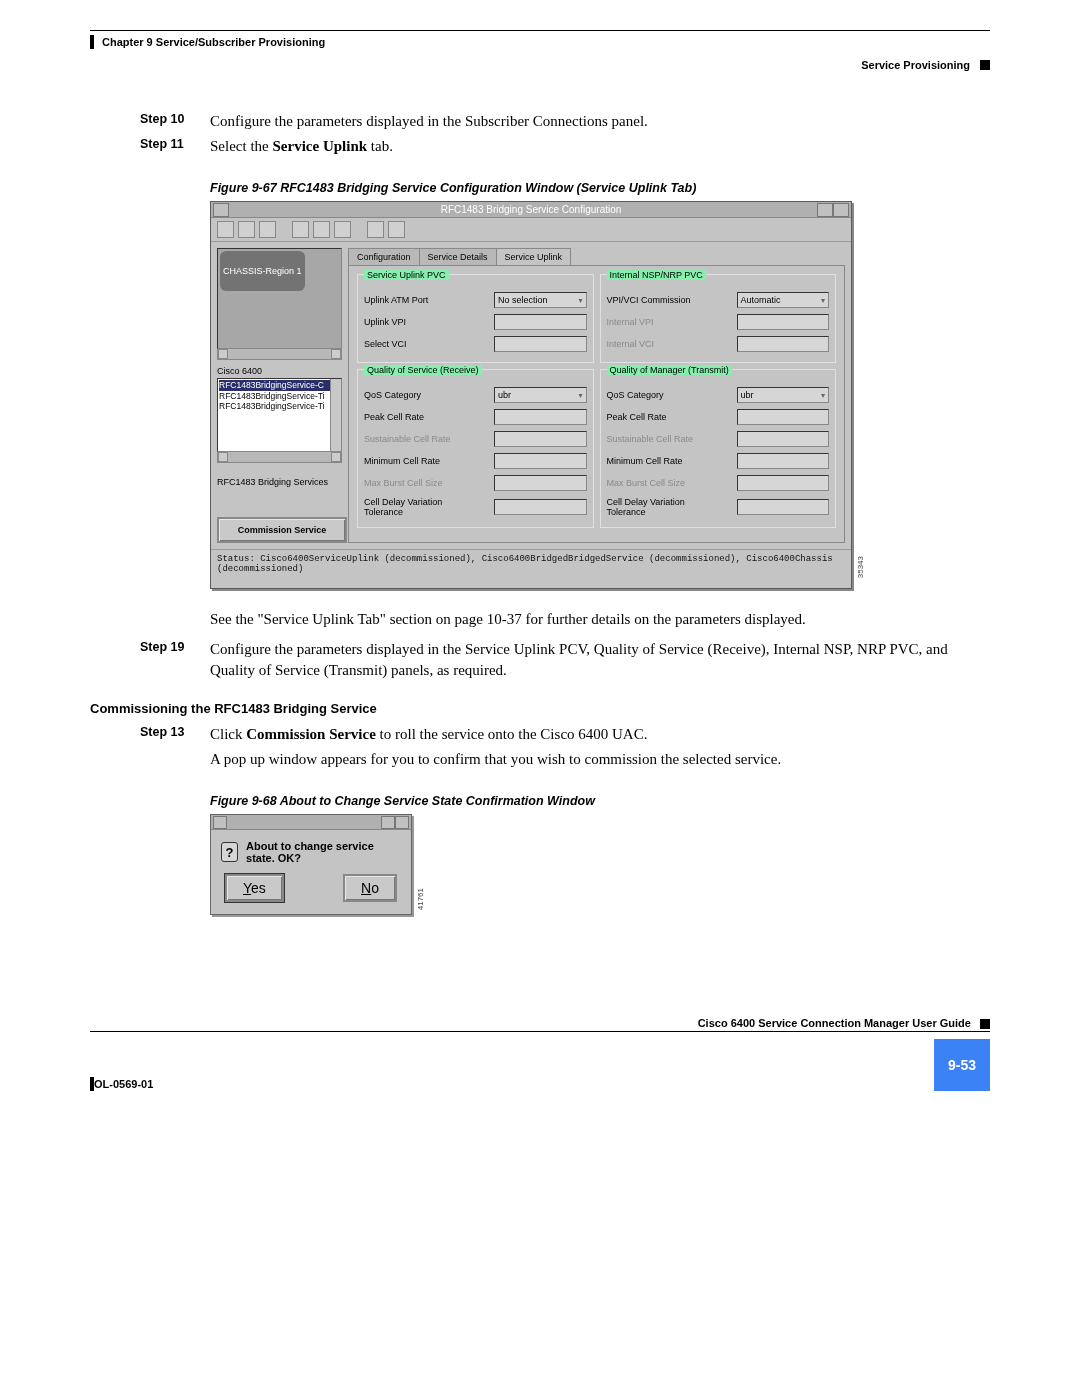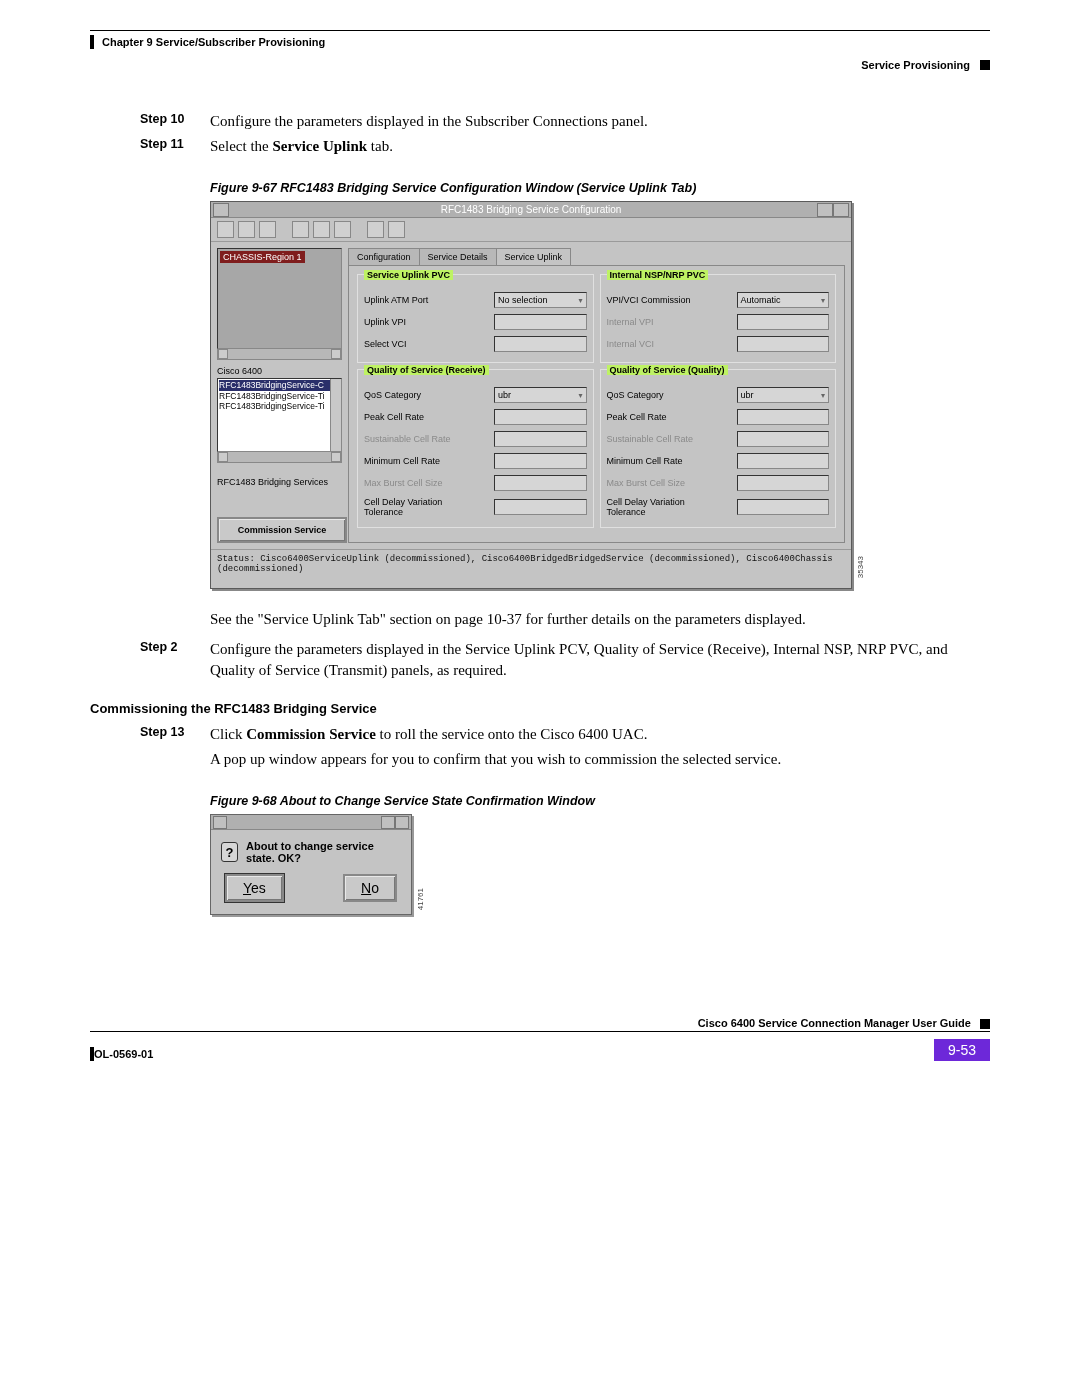--- a/index.html
+++ b/index.html
@@ -163,24 +163,25 @@
     height: 95px;
     background: #a7a7a7;
     border: 1px inset #888;
     font-size: 9px;
     color: #fff;
     padding: 2px;
     position: relative;
     overflow: hidden;
   }
   .tree-box .selected {
-    background: #7f1d1d;
+    background: #737373;
     color: #fff;
     display: inline-block;
-    padding: 1px 3px;
+    padding: 15px 3px;
+    border-radius: 6px;
   }
   .scroll-h {
     height: 10px;
     background: #b8b8b8;
     border: 1px solid #888;
     border-top: none;
     position: relative;
   }
   .scroll-h::before, .scroll-h::after {
     content: "";
@@ -273,24 +274,24 @@
     margin-bottom: 6px;
   }
   .fieldset {
     border: 1px groove #e0e0e0;
     padding: 6px 6px 4px 6px;
     flex: 1;
     position: relative;
   }
   .legend {
     font-size: 9px;
-    font-weight: bold;
+    font-weight: normal;
     position: relative;
     top:-12px;
-    background:#bef264;
+    background:#86efac;
     padding:0 3px;
     display:inline-block;
   }
   .form-row {
     display: flex;
     align-items: center;
     margin: 0 0 6px 0;
     gap: 20px;
   }
   .form-row label {
@@ -442,26 +443,26 @@
   }
   .footer-right-title .sq {
     display: inline-block;
     width: 10px;
     height: 10px;
     background: #000;
     margin-left: 6px;
     vertical-align: middle;
   }
   .page-num {
-    background: #6d28d9;
+    background: #3b82f6;
     color: #fff;
     font-family: Arial, Helvetica, sans-serif;
-    font-weight: normal;
+    font-weight: bold;
     font-size: 14px;
-    padding: 3px 14px;
+    padding: 18px 14px;
     display: inline-block;
     margin-top: 3px;
   }
   b.sans { font-family: inherit; font-weight: bold; }
 </style>
 </head>
 <body>
 
 <div class="page">
   <div class="top-rule"></div>
@@ -588,21 +589,21 @@
                 <div class="form-row">
                   <label class="dim">Max Burst Cell Size</label>
                   <div class="inp"></div>
                 </div>
                 <div class="form-row">
                   <label>Cell Delay Variation Tolerance</label>
                   <div class="inp"></div>
                 </div>
               </div>
               <div class="fieldset">
-                <span class="legend">Quality of Service (Quality)</span>
+                <span class="legend">Quality of Manager (Transmit)</span>
                 <div class="form-row">
                   <label>QoS Category</label>
                   <div class="inp sel">ubr</div>
                 </div>
                 <div class="form-row">
                   <label>Peak Cell Rate</label>
                   <div class="inp"></div>
                 </div>
                 <div class="form-row">
                   <label class="dim">Sustainable Cell Rate</label>
@@ -625,21 +626,21 @@
           </div>
         </div>
       </div>
       <div class="status">Status: Cisco6400ServiceUplink (decommissioned), Cisco6400BridgedBridgedService (decommissioned), Cisco6400Chassis (decommissioned)</div>
       <div class="fig-id">35343</div>
     </div>
 
     <div class="paragraph">See the "Service Uplink Tab" section on page 10-37 for further details on the parameters displayed.</div>
 
     <div class="step-row">
-      <div class="step-label">Step 2</div>
+      <div class="step-label">Step 19</div>
       <div class="step-body">Configure the parameters displayed in the Service Uplink PCV, Quality of Service (Receive), Internal NSP, NRP PVC, and Quality of Service (Transmit) panels, as required.</div>
     </div>
 
     <div class="section-h" style="margin-left:-50px;">Commissioning the RFC1483 Bridging Service</div>
 
     <div class="step-row">
       <div class="step-label">Step 13</div>
       <div class="step-body">
         <span>Click </span><b class="sans">Commission Service</b><span> to roll the service onto the Cisco 6400 UAC.</span>
       </div>

